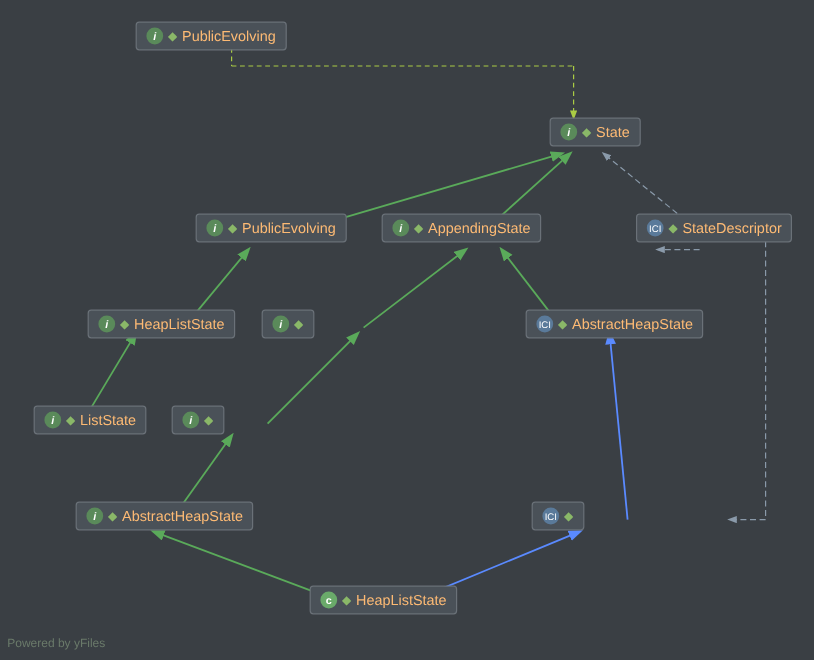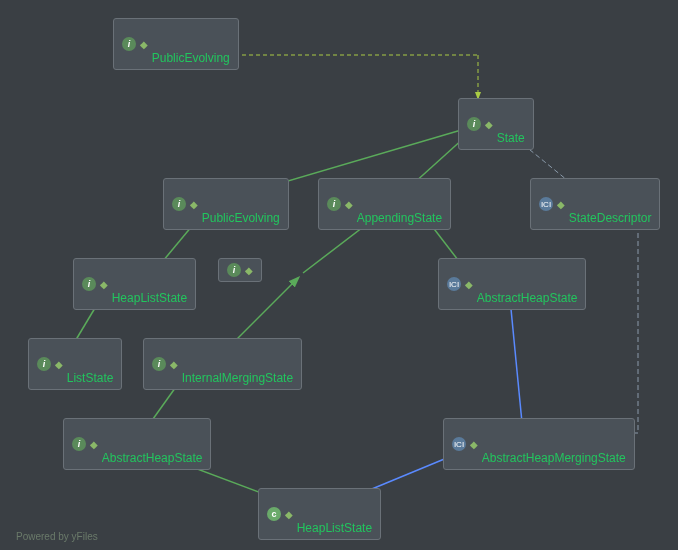--- a/index.html
+++ b/index.html
@@ -63,34 +63,33 @@
       width: 14px;
       height: 14px;
       border-radius: 50%;
       background: #5a7a9a;
       color: #fff;
       font-size: 8px;
       font-weight: normal;
       flex-shrink: 0;
     }
     .node-label {
-      color: #22c55e;
-      margin-top: 28px;
+      color: #fdba74;
     }
     svg.arrows {
       position: absolute;
       top: 0; left: 0;
       width: 678px;
       height: 550px;
       pointer-events: none;
     }
     .watermark {
       position: absolute;
       bottom: 8px;
-      left: 16px;
+      left: 6px;
       font-size: 10px;
       color: #6a7a6a;
     }
   </style>
 </head>
 <body>
 
 <div class="diagram-container">
   <svg class="arrows">
 
@@ -192,33 +191,31 @@
 
   <div class="node" style="left:28px; top:338px;">
     <span class="icon-i">i</span>
     <span style="color:#8ab868;font-size:10px;">◆</span>
     <span class="node-label">ListState</span>
   </div>
 
   <div class="node" style="left:143px; top:338px;">
     <span class="icon-i">i</span>
     <span style="color:#8ab868;font-size:10px;">◆</span>
-    <span class="node-label">InternalMergingState</span>
   </div>
 
   <div class="node" style="left:63px; top:418px;">
     <span class="icon-i">i</span>
     <span style="color:#8ab868;font-size:10px;">◆</span>
     <span class="node-label">AbstractHeapState</span>
   </div>
 
   <div class="node" style="left:443px; top:418px;">
     <span class="icon-abstract">ICI</span>
     <span style="color:#8ab868;font-size:10px;">◆</span>
-    <span class="node-label">AbstractHeapMergingState</span>
   </div>
 
   <div class="node" style="left:258px; top:488px;">
     <span class="icon-c">c</span>
     <span style="color:#8ab868;font-size:10px;">◆</span>
     <span class="node-label">HeapListState</span>
   </div>
 
   <div class="watermark">
     <span>Powered by yFiles</span>

